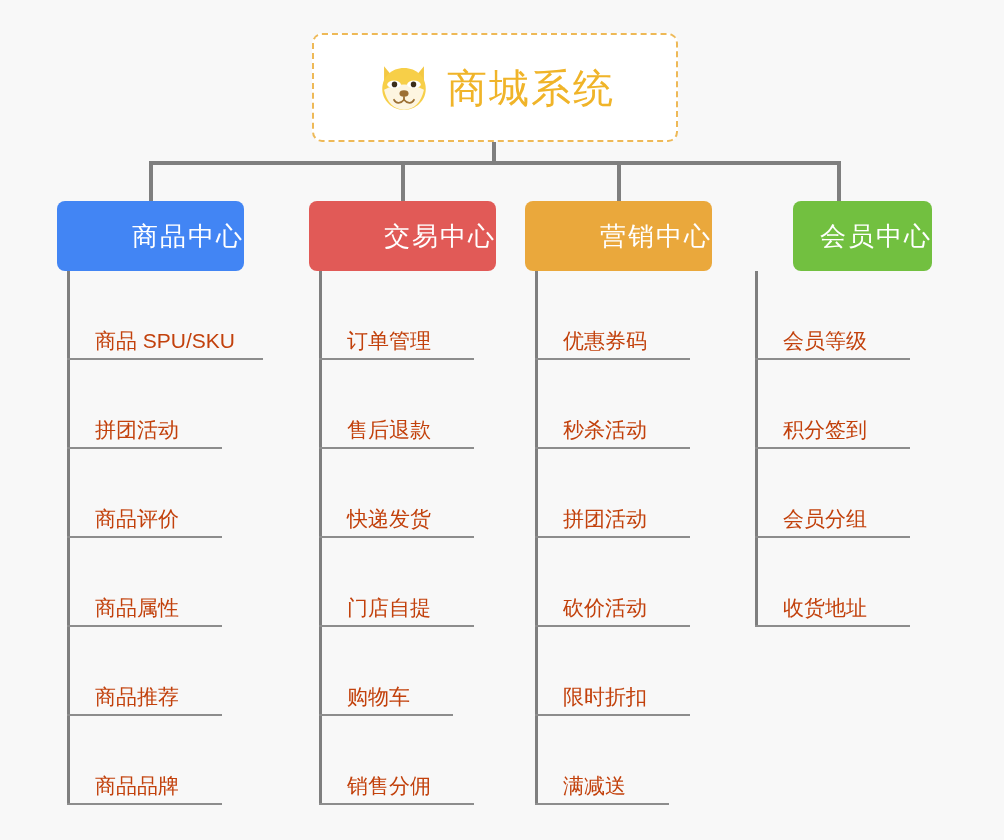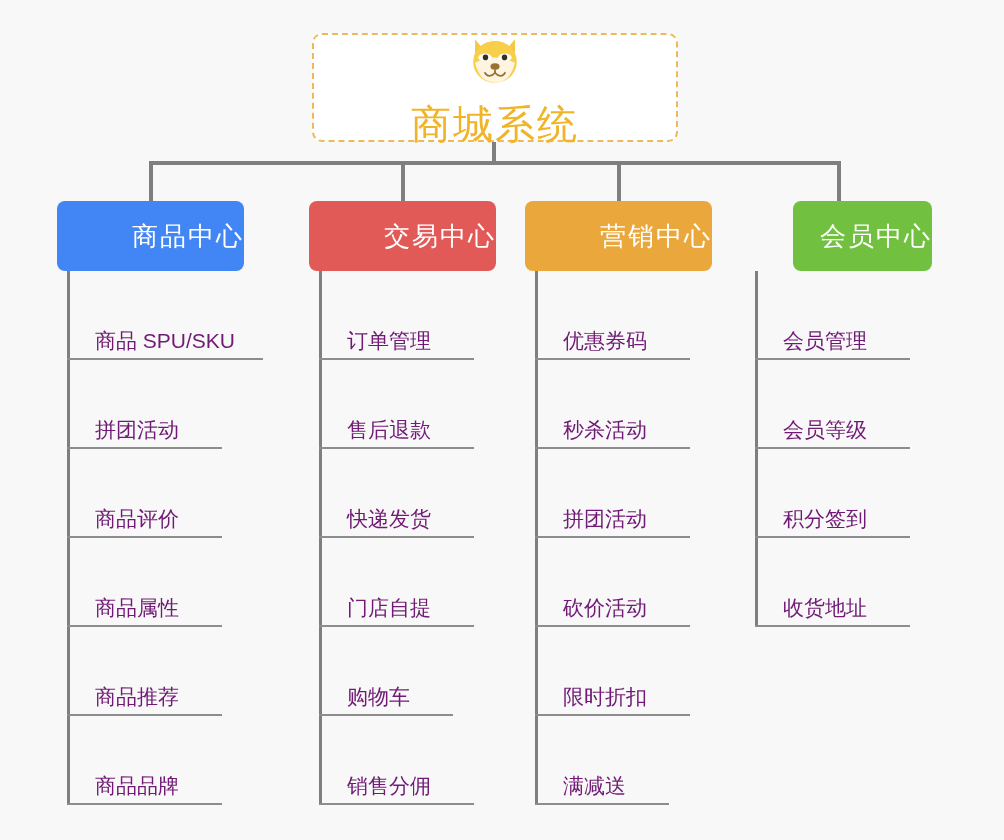--- a/index.html
+++ b/index.html
@@ -44,21 +44,20 @@
     width: 366px;
     height: 109px;
     box-sizing: border-box;
     background: #ffffff;
     border: 2px dashed #eeb957;
     border-radius: 10px;
     display: flex;
     align-items: center;
     justify-content: center;
     gap: 14px;
-    flex-direction: column;
   }
   .root-emoji {
     width: 58px;
     height: 58px;
     display: block;
     flex: 0 0 auto;
   }
   .root-title {
     font-size: 40px;
     color: #f0b429;
@@ -118,21 +117,21 @@
   .leaf-underline {
     position: absolute;
     left: 10px;
     bottom: 0;
     height: 2px;
     background: #8d8d8d;
   }
   .leaf-label {
     position: relative;
     font-size: 21px;
-    color: #701a75;
+    color: #c2410c;
     line-height: 1;
     padding: 0 0 9px 28px;
     white-space: nowrap;
   }
 </style>
 </head>
 <body style="background: rgb(248, 248, 248);">
 
 <div id="mindmap">
 
@@ -258,31 +257,31 @@
       </div>
     </div>
   </div>
 
   <div class="branch branch-3">
     <div class="branch-header" style="background: rgb(114, 192, 64); margin-left: 48px;">
       <span>会员中心</span>
     </div>
     <div class="leaf-list">
       <div class="leaf-item">
-        <span class="leaf-label">会员管理</span>
-        <span class="leaf-underline" style="width:155px;"></span>
-      </div>
-      <div class="leaf-item">
         <span class="leaf-label">会员等级</span>
         <span class="leaf-underline" style="width:155px;"></span>
       </div>
       <div class="leaf-item">
         <span class="leaf-label">积分签到</span>
         <span class="leaf-underline" style="width:155px;"></span>
       </div>
       <div class="leaf-item">
+        <span class="leaf-label">会员分组</span>
+        <span class="leaf-underline" style="width:155px;"></span>
+      </div>
+      <div class="leaf-item">
         <span class="leaf-label">收货地址</span>
         <span class="leaf-underline" style="width:155px;"></span>
       </div>
     </div>
   </div>
 
 </div>
 
 </body></html>

